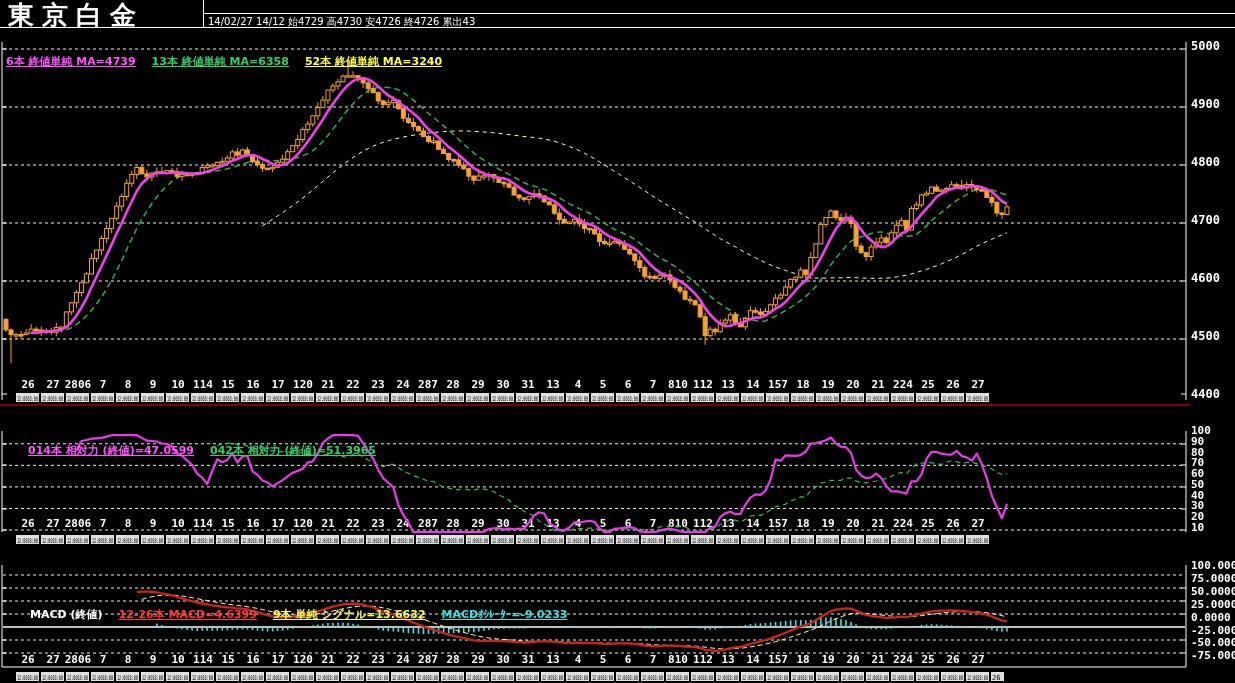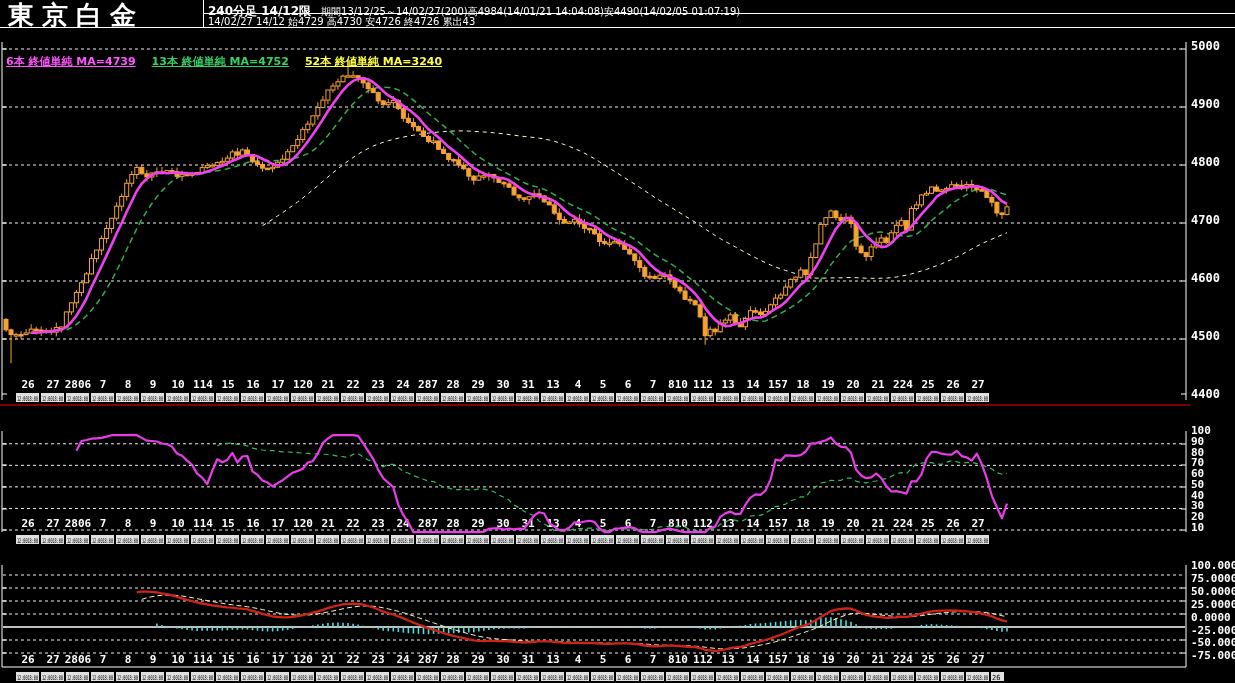--- a/index.html
+++ b/index.html
@@ -1039,23 +1039,24 @@
       <line x1="991.88" y1="627" x2="991.88" y2="629.967680303908" stroke="#49E0DF" stroke-width="1.6"></line>
       <line x1="996.9100000000001" y1="627" x2="996.9100000000001" y2="631.0500517545202" stroke="#49E0DF" stroke-width="1.6"></line>
       <line x1="1001.94" y1="627" x2="1001.94" y2="631.7186915730808" stroke="#49E0DF" stroke-width="1.6"></line>
       <line x1="1006.97" y1="627" x2="1006.97" y2="631.5534820374078" stroke="#49E0DF" stroke-width="1.6"></line>
       <path d="M141.8,599.4 L146.8,597.8 L151.9,596.7 L156.9,595.8 L161.9,595.3 L167.0,595.1 L172.0,595.1 L177.0,595.5 L182.1,596.0 L187.1,596.8 L192.1,597.7 L197.1,598.7 L202.2,599.6 L207.2,600.6 L212.2,601.5 L217.3,602.4 L222.3,603.3 L227.3,604.1 L232.4,604.8 L237.4,605.5 L242.4,606.1 L247.4,606.8 L252.5,607.6 L257.5,608.5 L262.5,609.6 L267.6,610.7 L272.6,611.8 L277.6,612.9 L282.7,613.8 L287.7,614.5 L292.7,614.9 L297.7,615.2 L302.8,615.2 L307.8,615.0 L312.8,614.5 L317.9,613.9 L322.9,613.0 L327.9,612.0 L332.9,611.0 L338.0,609.9 L343.0,608.8 L348.0,607.8 L353.1,607.0 L358.1,606.3 L363.1,606.0 L368.2,606.0 L373.2,606.3 L378.2,606.9 L383.3,607.9 L388.3,608.9 L393.3,610.1 L398.3,611.3 L403.4,612.7 L408.4,614.3 L413.4,615.9 L418.5,617.7 L423.5,619.4 L428.5,621.2 L433.6,622.9 L438.6,624.6 L443.6,626.3 L448.6,627.9 L453.7,629.5 L458.7,631.0 L463.7,632.4 L468.8,633.8 L473.8,635.1 L478.8,636.3 L483.9,637.2 L488.9,638.0 L493.9,638.6 L498.9,639.1 L504.0,639.5 L509.0,639.8 L514.0,640.2 L519.1,640.6 L524.1,641.0 L529.1,641.3 L534.1,641.4 L539.2,641.4 L544.2,641.4 L549.2,641.4 L554.3,641.4 L559.3,641.6 L564.3,641.9 L569.4,642.1 L574.4,642.3 L579.4,642.4 L584.5,642.5 L589.5,642.6 L594.5,642.7 L599.5,642.9 L604.6,643.1 L609.6,643.2 L614.6,643.3 L619.7,643.3 L624.7,643.3 L629.7,643.4 L634.8,643.5 L639.8,643.7 L644.8,644.0 L649.8,644.4 L654.9,644.8 L659.9,645.1 L664.9,645.2 L670.0,645.3 L675.0,645.4 L680.0,645.5 L685.1,645.7 L690.1,645.9 L695.1,646.2 L700.1,646.5 L705.2,647.2 L710.2,647.8 L715.2,648.4 L720.3,648.8 L725.3,648.9 L730.3,648.8 L735.4,648.5 L740.4,648.2 L745.4,647.7 L750.4,646.9 L755.5,646.0 L760.5,645.1 L765.5,644.1 L770.6,642.9 L775.6,641.7 L780.6,640.3 L785.7,638.8 L790.7,637.1 L795.7,635.4 L800.7,633.6 L805.8,631.9 L810.8,630.1 L815.8,628.2 L820.9,625.9 L825.9,623.5 L830.9,621.0 L836.0,618.8 L841.0,616.8 L846.0,615.1 L851.0,613.8 L856.1,613.2 L861.1,613.1 L866.1,613.5 L871.2,614.0 L876.2,614.5 L881.2,615.0 L886.3,615.6 L891.3,616.0 L896.3,616.3 L901.3,616.4 L906.4,616.5 L911.4,616.4 L916.4,616.1 L921.5,615.6 L926.5,614.9 L931.5,614.2 L936.6,613.5 L941.6,613.0 L946.6,612.5 L951.6,612.1 L956.7,611.8 L961.7,611.6 L966.7,611.6 L971.8,611.6 L976.8,611.8 L981.8,612.2 L986.9,612.7 L991.9,613.5 L996.9,614.5 L1001.9,615.7 L1007.0,616.8" fill="none" stroke="#FFF6BE" stroke-width="1" stroke-linejoin="round" stroke-dasharray="5,3"></path>
       <path d="M136.8,592.2 L141.8,591.6 L146.8,591.7 L151.9,591.9 L156.9,592.4 L161.9,593.3 L167.0,594.1 L172.0,595.3 L177.0,596.9 L182.1,598.3 L187.1,599.8 L192.1,601.2 L197.1,602.5 L202.2,603.5 L207.2,604.4 L212.2,605.3 L217.3,606.0 L222.3,606.8 L227.3,607.4 L232.4,607.6 L237.4,608.3 L242.4,608.6 L247.4,609.4 L252.5,610.8 L257.5,612.2 L262.5,613.8 L267.6,615.2 L272.6,616.3 L277.6,617.0 L282.7,617.4 L287.7,617.3 L292.7,616.9 L297.7,616.2 L302.8,615.1 L307.8,614.0 L312.8,612.7 L317.9,611.3 L322.9,609.8 L327.9,608.1 L332.9,606.7 L338.0,605.5 L343.0,604.4 L348.0,603.8 L353.1,603.6 L358.1,603.8 L363.1,604.7 L368.2,606.0 L373.2,607.5 L378.2,609.5 L383.3,611.6 L388.3,613.2 L393.3,614.5 L398.3,616.3 L403.4,618.4 L408.4,620.5 L413.4,622.6 L418.5,624.5 L423.5,626.4 L428.5,628.3 L433.6,629.8 L438.6,631.4 L443.6,633.0 L448.6,634.6 L453.7,635.8 L458.7,637.0 L463.7,638.1 L468.8,639.3 L473.8,640.4 L478.8,640.9 L483.9,641.1 L488.9,640.9 L493.9,640.9 L498.9,641.1 L504.0,641.1 L509.0,641.3 L514.0,641.8 L519.1,642.2 L524.1,642.5 L529.1,642.3 L534.1,641.8 L539.2,641.4 L544.2,641.3 L549.2,641.3 L554.3,641.8 L559.3,642.4 L564.3,642.9 L569.4,643.1 L574.4,642.9 L579.4,642.9 L584.5,643.0 L589.5,643.0 L594.5,643.1 L599.5,643.5 L604.6,643.9 L609.6,643.9 L614.6,643.6 L619.7,643.3 L624.7,643.4 L629.7,643.5 L634.8,643.9 L639.8,644.5 L644.8,645.5 L649.8,646.0 L654.9,646.3 L659.9,646.1 L664.9,645.7 L670.0,645.6 L675.0,645.8 L680.0,646.0 L685.1,646.5 L690.1,646.8 L695.1,647.1 L700.1,648.0 L705.2,649.8 L710.2,650.4 L715.2,650.9 L720.3,650.3 L725.3,649.4 L730.3,648.1 L735.4,647.4 L740.4,646.9 L745.4,645.6 L750.4,643.9 L755.5,642.5 L760.5,641.3 L765.5,640.0 L770.6,638.4 L775.6,636.6 L780.6,634.8 L785.7,632.7 L790.7,630.5 L795.7,628.5 L800.7,626.4 L805.8,625.2 L810.8,623.0 L815.8,620.3 L820.9,616.9 L825.9,613.9 L830.9,611.2 L836.0,609.7 L841.0,609.0 L846.0,608.4 L851.0,608.6 L856.1,610.5 L861.1,612.7 L866.1,614.9 L871.2,616.0 L876.2,616.7 L881.2,617.1 L886.3,617.8 L891.3,617.7 L896.3,617.3 L901.3,616.7 L906.4,617.1 L911.4,615.9 L916.4,614.9 L921.5,613.5 L926.5,612.4 L931.5,611.3 L936.6,610.9 L941.6,610.7 L946.6,610.6 L951.6,610.5 L956.7,610.6 L961.7,611.0 L966.7,611.3 L971.8,611.9 L976.8,612.7 L981.8,613.5 L986.9,614.9 L991.9,616.4 L996.9,618.5 L1001.9,620.4 L1007.0,621.4" fill="none" stroke="#CE2418" stroke-width="2.3" stroke-linejoin="round"></path>
     </svg>
 
   <div class="hdr-title">東京白金</div>
   <div class="hdr-vline"></div>
-  <div class="hdr-line1">
-    <span class="hdr-period">240分足 14/12限</span><span class="hdr-range">期間13/12/25～14/02/27(200)高4984(14/01/21 14:04:08)安4490(14/02/05 01:07:19)</span>
-  </div>
   <div class="hdr-hline1"></div>
   <div class="hdr-line2">14/02/27 14/12 始4729 高4730 安4726 終4726 累出43</div>
   <div class="hdr-hline2"></div>
 
-  <div id="ma-legend" class="legend-row"><span style="color: rgb(255, 85, 255);">6本 終値単純 MA=4739</span><span style="color: rgb(53, 209, 103);">13本 終値単純 MA=4752</span><span style="color: rgb(255, 255, 68);">52本 終値単純 MA=3240</span></div>
+  <div id="ma-legend" class="legend-row"><span style="color: rgb(255, 85, 255);">6本 終値単純 MA=4739</span><span style="color: rgb(53, 209, 103);">13本 終値単純 MA=6358</span><span style="color: rgb(255, 255, 68);">52本 終値単純 MA=3240</span></div>
   <div class="sep-red"></div>
+  <div id="rsi-legend" class="legend-row"><span style="color: rgb(255, 85, 255);">014本 相対力 (終値)=47.0599</span><span style="color: rgb(53, 209, 103);">042本 相対力 (終値)=51.3965</span></div>
+  <div id="macd-legend" class="legend-row">
+    <span class="macd-title">MACD (終値)</span><span id="macd-legend-items"><span style="color: rgb(255, 59, 48);">12-26本 MACD=4.6399</span><span style="color: rgb(255, 255, 85);">9本 単純 シグナル=13.6632</span><span style="color: rgb(63, 224, 224);">MACDｵｼﾚｰﾀｰ=-9.0233</span></span>
+  </div>
 
 </div>
 
 </body></html>

